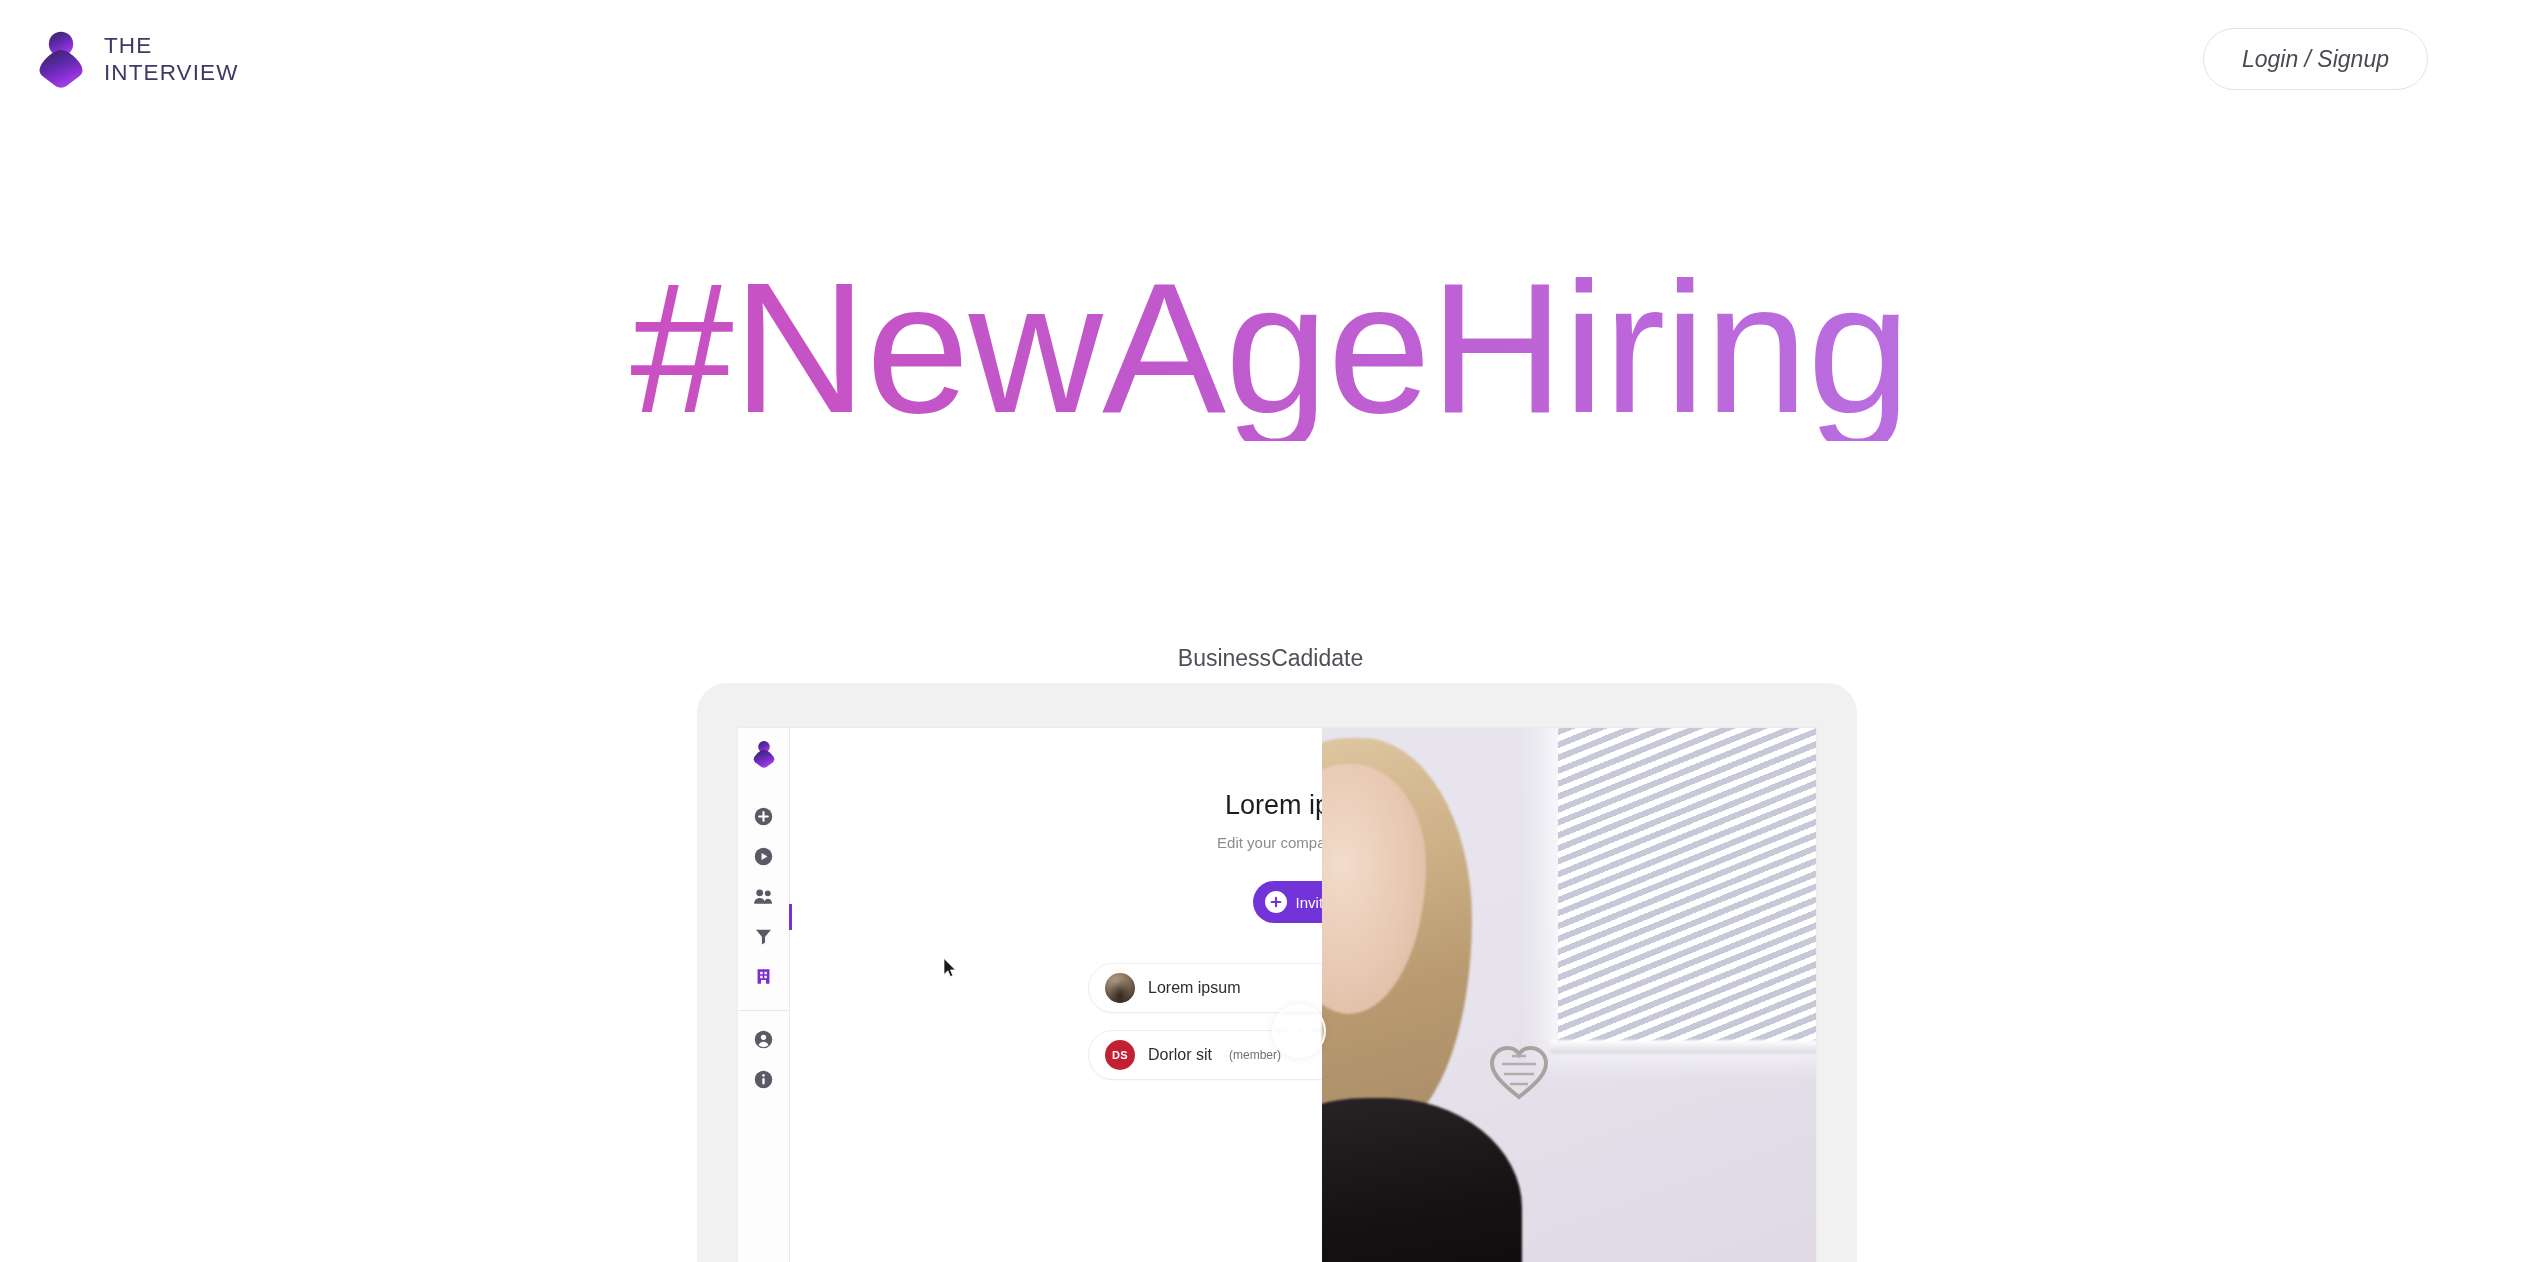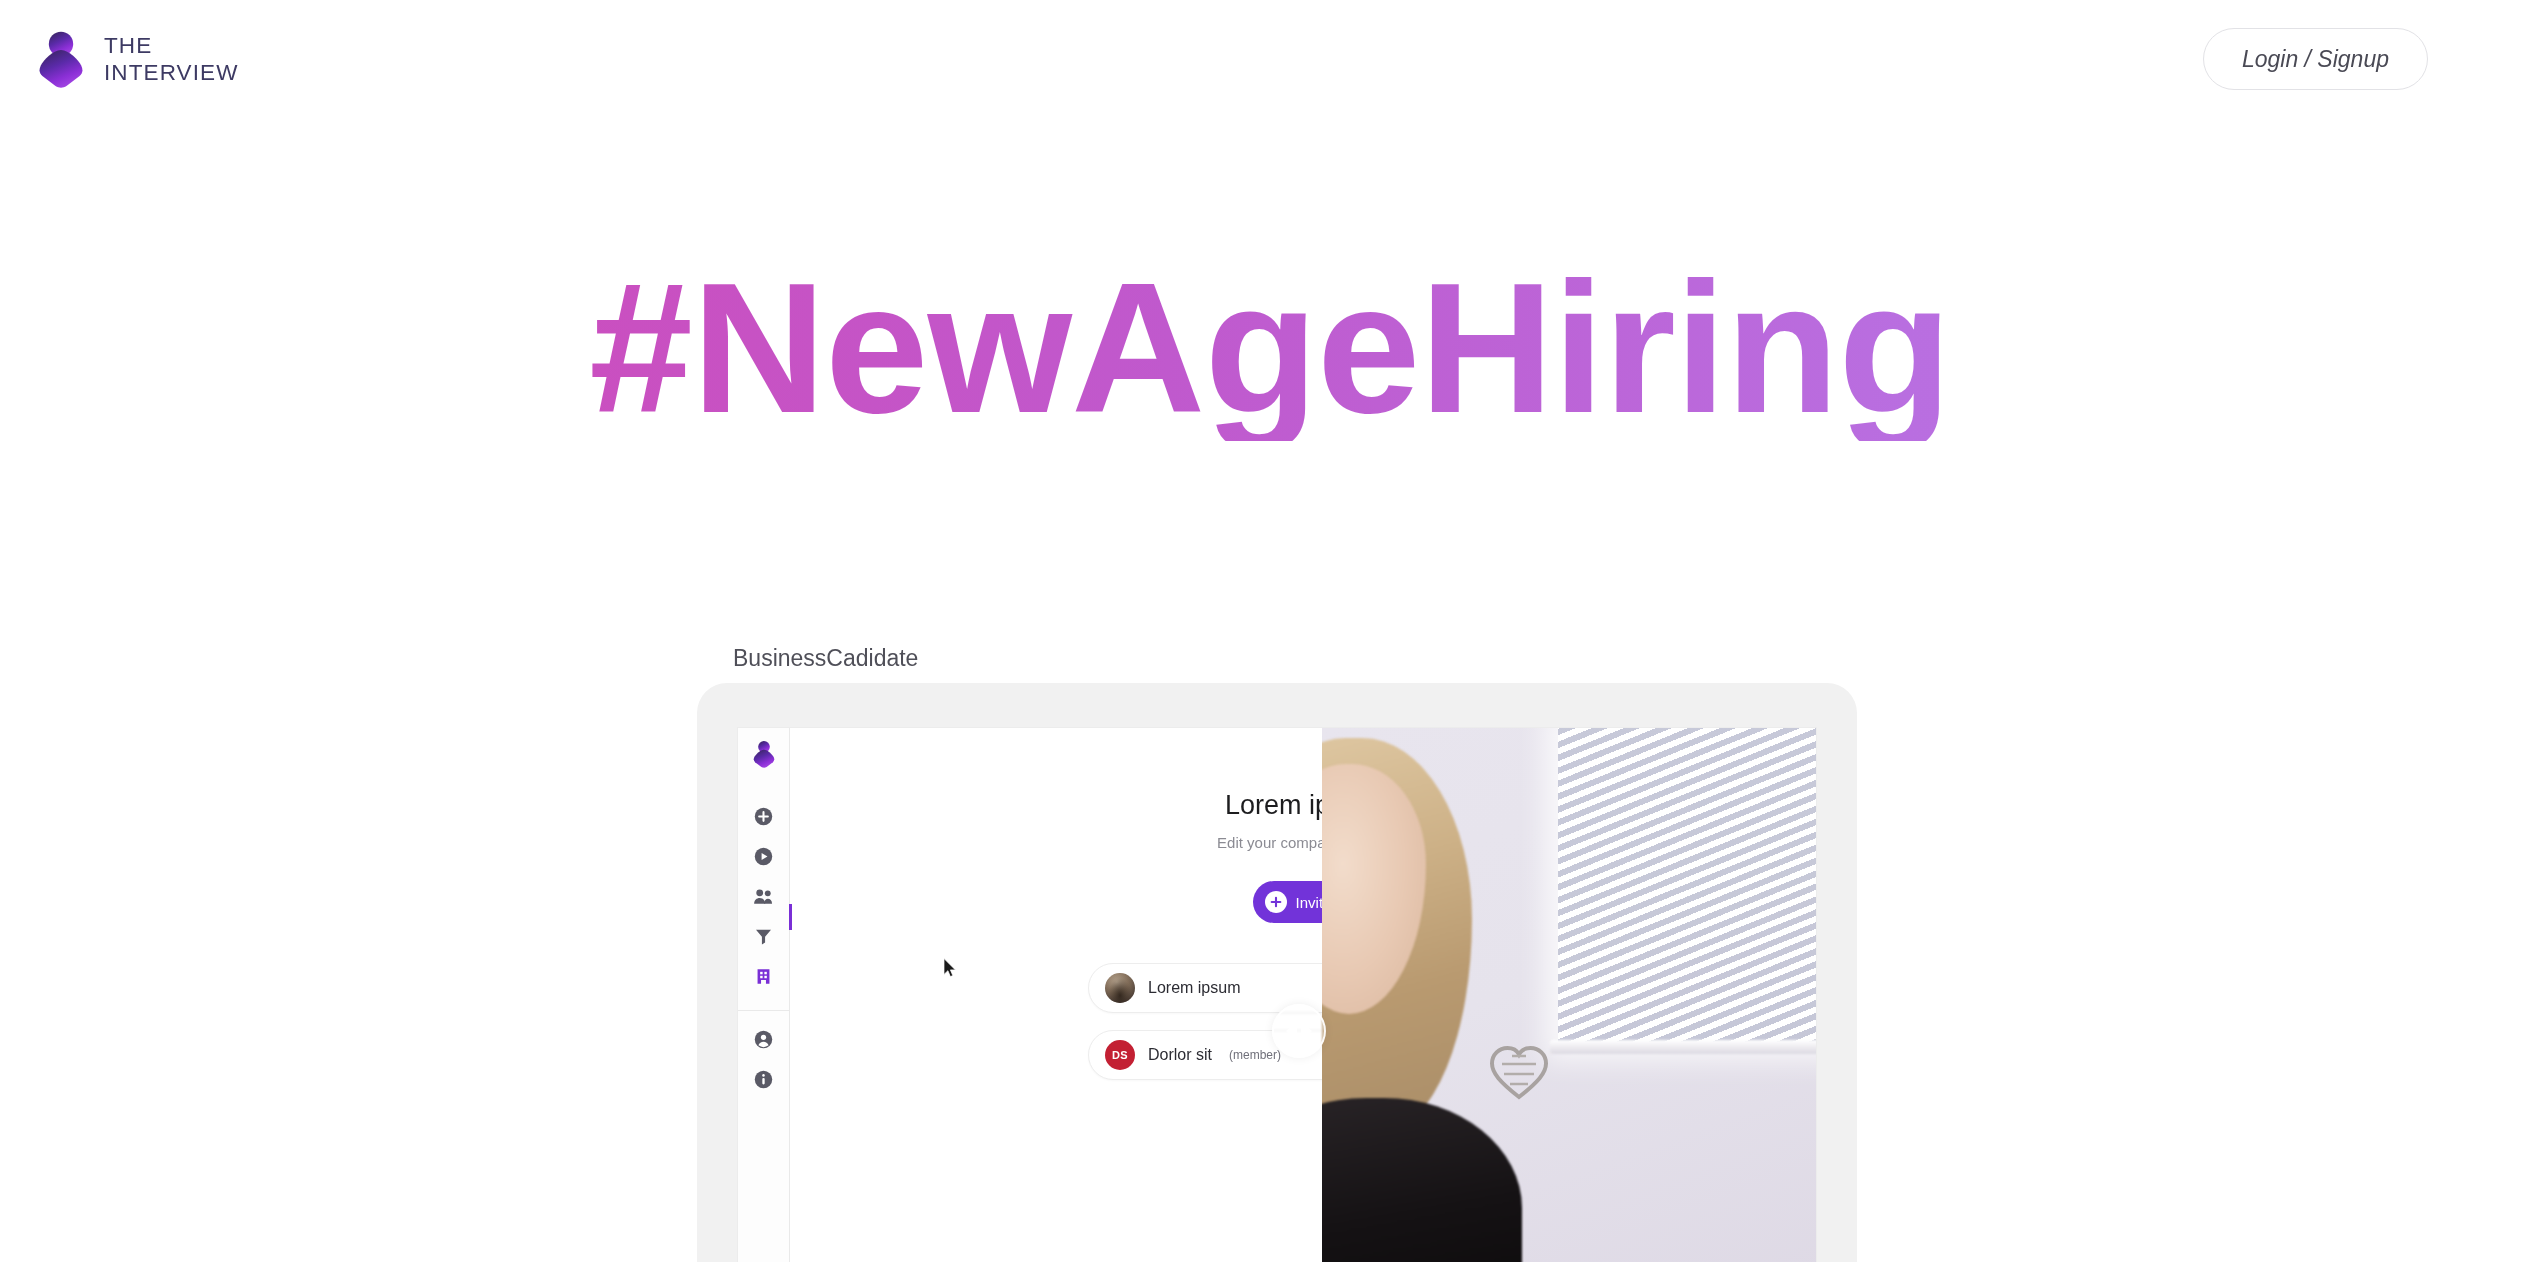--- a/index.html
+++ b/index.html
@@ -68,39 +68,39 @@
   }
 
   
   #hero-headline {
     position: absolute;
     top: 255px;
     left: 0;
     width: 2540px;
     text-align: center;
     font-size: 186px;
-    font-weight: 700;
+    font-weight: 400;
     letter-spacing: -1px;
     line-height: 1;
     background: linear-gradient(90deg, #d246b9 0%, #cc4dbd 18%, #c059cd 46%, #b96ee0 75%, #bd74e3 100%);
     -webkit-background-clip: text;
     background-clip: text;
     -webkit-text-fill-color: transparent;
     color: #c45acc;
     white-space: nowrap;
   }
 
   
   #segment-labels {
     position: absolute;
     top: 645px;
     left: 733px;
     width: 1075px;
     display: flex;
-    justify-content: flex-start;
+    justify-content: center;
     align-items: center;
   }
   .segment-label {
     font-size: 23px;
     color: #4f4f58;
     cursor: pointer;
     white-space: nowrap;
   }
 
   

